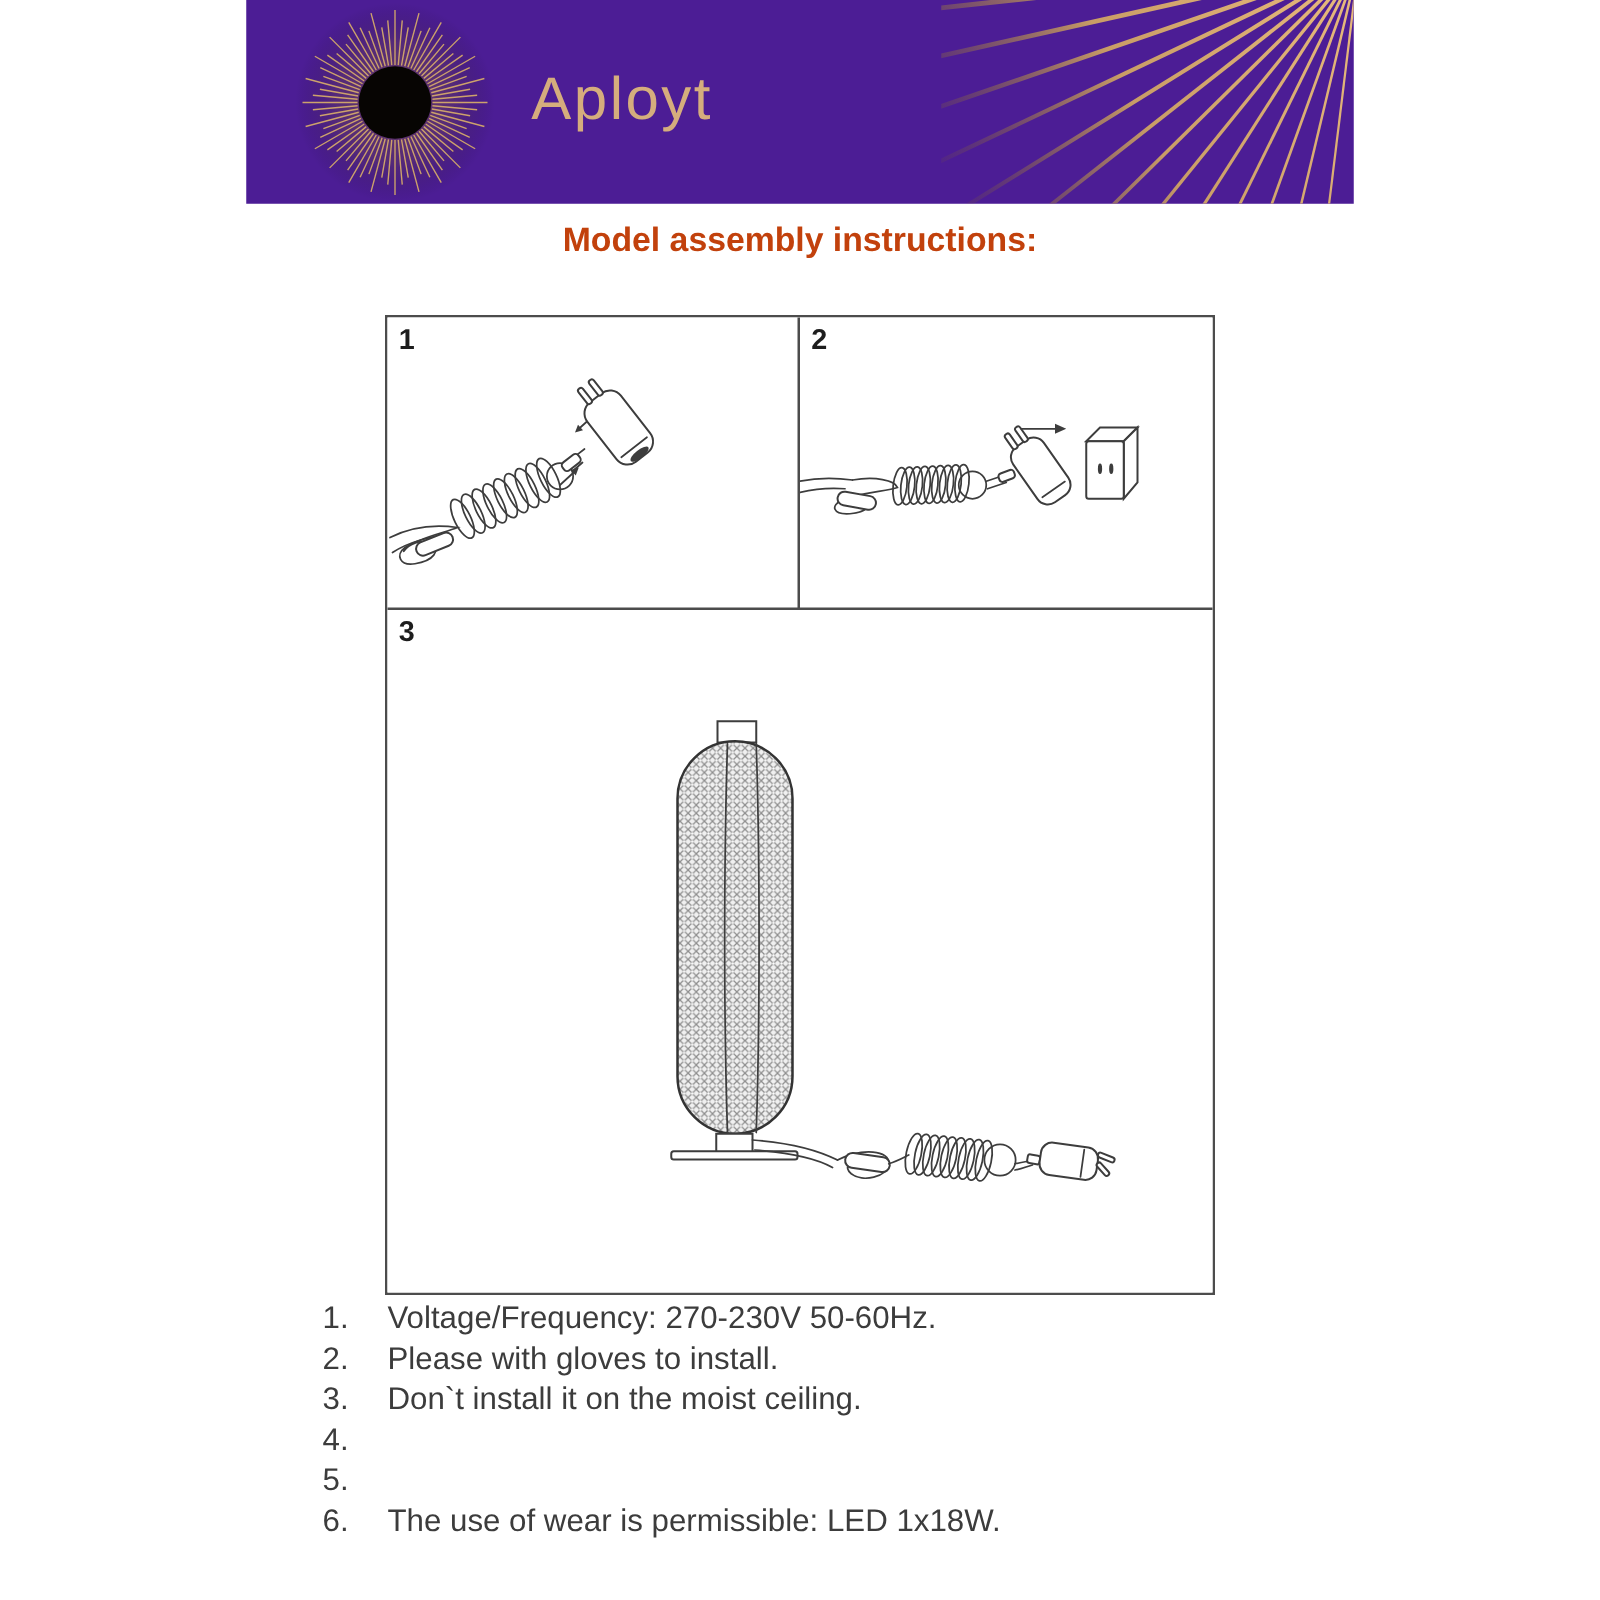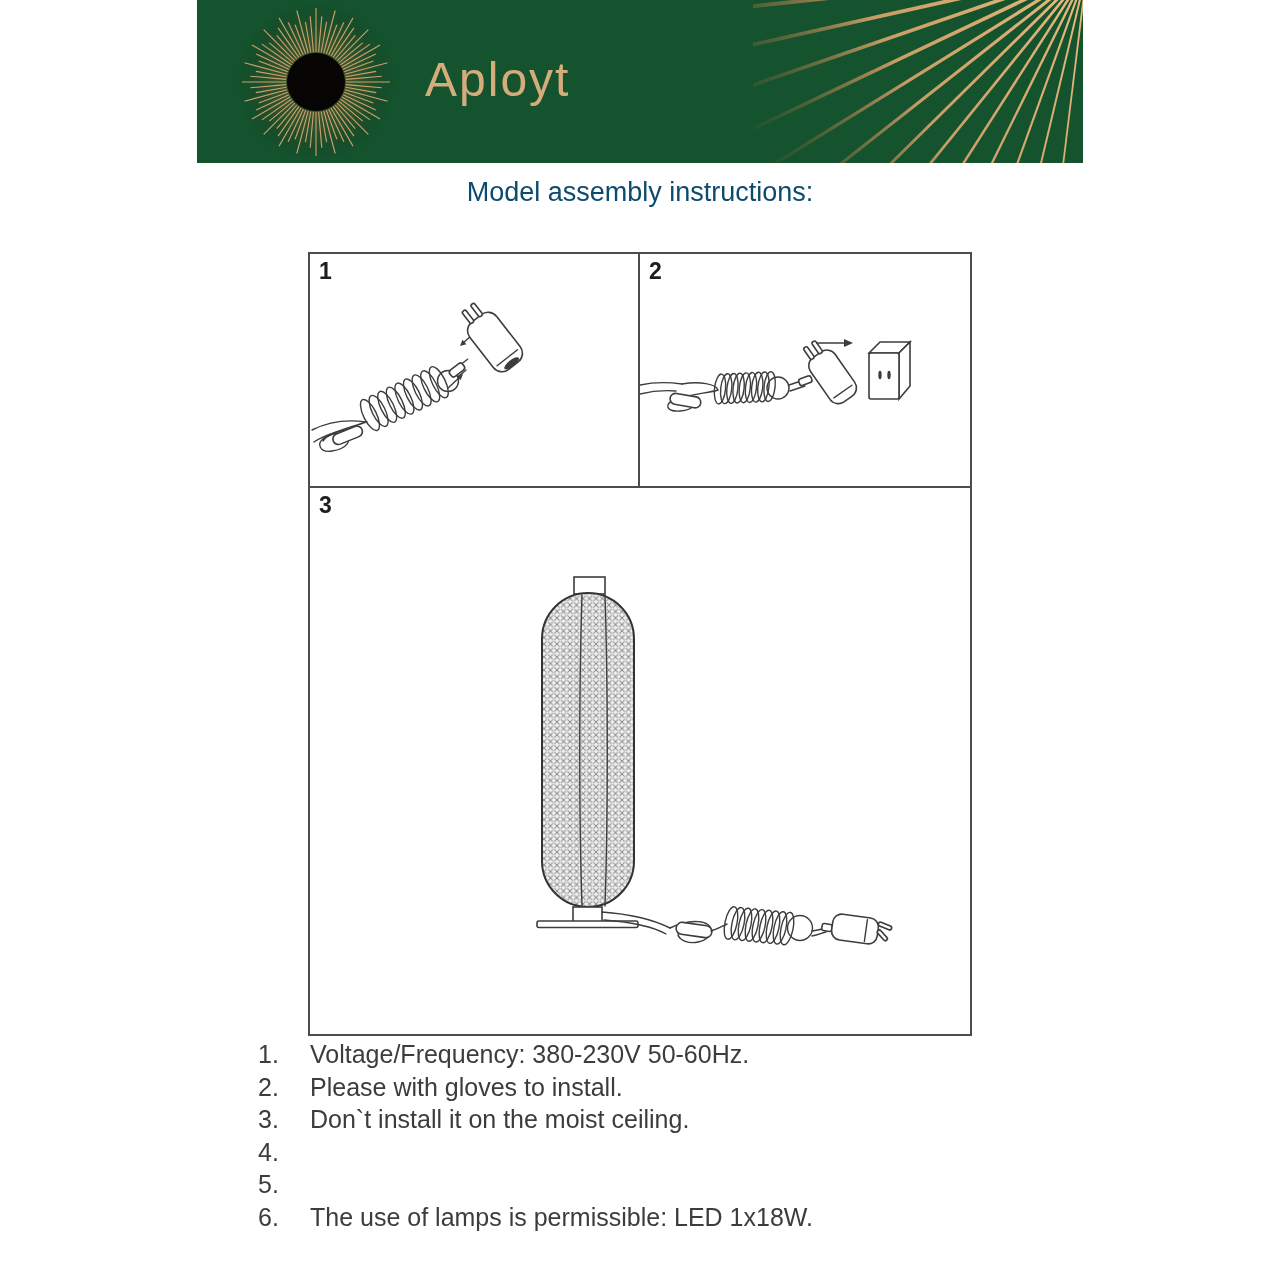--- a/index.html
+++ b/index.html
@@ -2,29 +2,29 @@
 <html><head>
 <meta charset="utf-8">
 <style>
   html,body{margin:0;padding:0;background:#ffffff;}
   body{width:1280px;height:1280px;position:relative;overflow:hidden;
        font-family:"Liberation Sans",sans-serif;color:#2e2e2e;}
   .page{position:absolute;inset:0;background:#fff;}
 
   
   .banner{position:absolute;left:197px;top:0;width:886px;height:163px;
-          background:#14532d;overflow:hidden;}
+          background:#4c1d95;overflow:hidden;}
   .sunburst{position:absolute;left:38px;top:1px;}
   .brand{position:absolute;left:228px;top:56px;font-size:48px;line-height:48px;
          font-weight:400;letter-spacing:2px;color:#d5ad7d;}
   .corner-rays{position:absolute;right:0;top:0;}
 
   
   .titles{position:absolute;left:0;top:176px;width:1280px;text-align:center;}
-  .title-line{font-size:27px;line-height:33px;font-weight:400;color:#0c4a6e;}
+  .title-line{font-size:27px;line-height:33px;font-weight:700;color:#c2410c;}
 
   
   .diagram{position:absolute;left:308px;top:252px;width:660px;height:780px;
            border:2px solid #4c4c4c;background:#fff;}
   .panel{position:absolute;box-sizing:border-box;background:#fff;}
   .panel-1{left:0;top:0;width:330px;height:234px;
            border-right:2px solid #4c4c4c;border-bottom:2px solid #4c4c4c;}
   .panel-2{left:330px;top:0;width:330px;height:234px;
            border-bottom:2px solid #4c4c4c;}
   .panel-3{left:0;top:234px;width:660px;height:546px;}
@@ -299,35 +299,35 @@
         </g>
         <rect class="bd" x="568" y="436" width="14" height="4" rx="2" transform="rotate(22 575 438)"></rect>
         <rect class="bd" x="566" y="445" width="13" height="4" rx="2" transform="rotate(48 572 447)"></rect>
       </svg>
     </div>
   </div>
 
   <ol class="instructions">
     <li>
       <span class="li-num">1.</span>
-      <span class="li-text">Voltage/Frequency: 380-230V 50-60Hz.</span>
+      <span class="li-text">Voltage/Frequency: 270-230V 50-60Hz.</span>
     </li>
     <li>
       <span class="li-num">2.</span>
       <span class="li-text">Please with gloves to install.</span>
     </li>
     <li>
       <span class="li-num">3.</span>
       <span class="li-text">Don`t install it on the moist ceiling.</span>
     </li>
     <li>
       <span class="li-num">4.</span>
     </li>
     <li>
       <span class="li-num">5.</span>
     </li>
     <li>
       <span class="li-num">6.</span>
-      <span class="li-text">The use of lamps is permissible: LED 1x18W.</span>
+      <span class="li-text">The use of wear is permissible: LED 1x18W.</span>
     </li>
   </ol>
 
 </div>
 
 </body></html>

